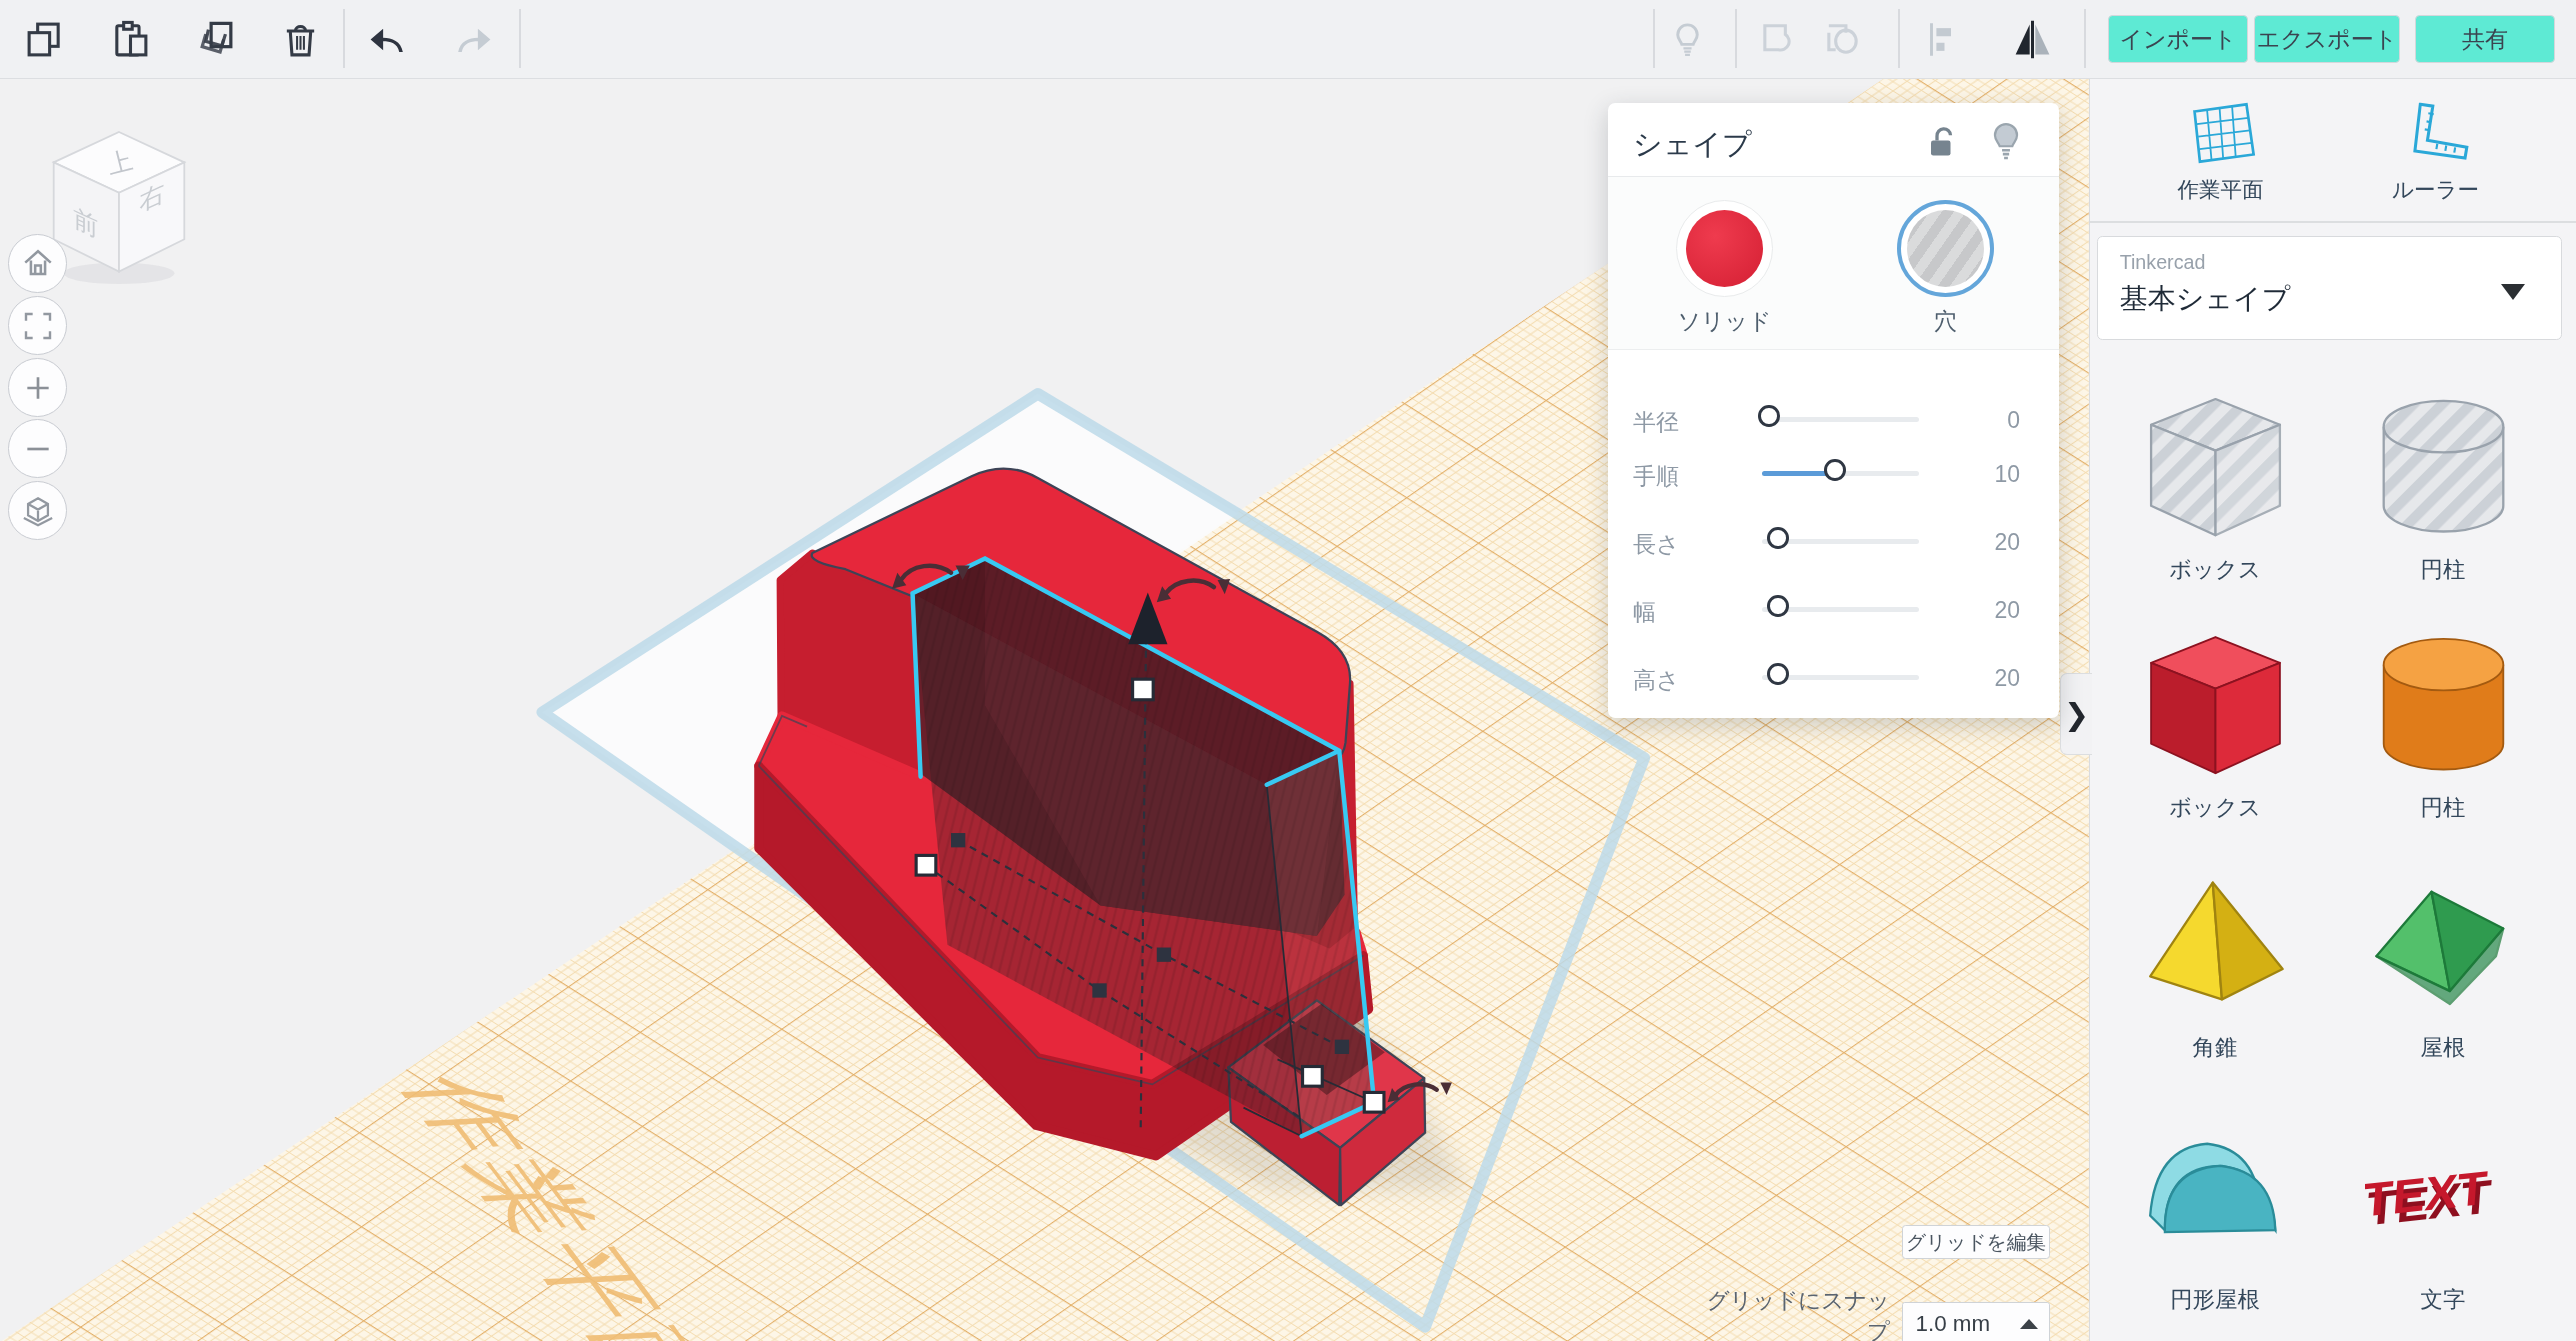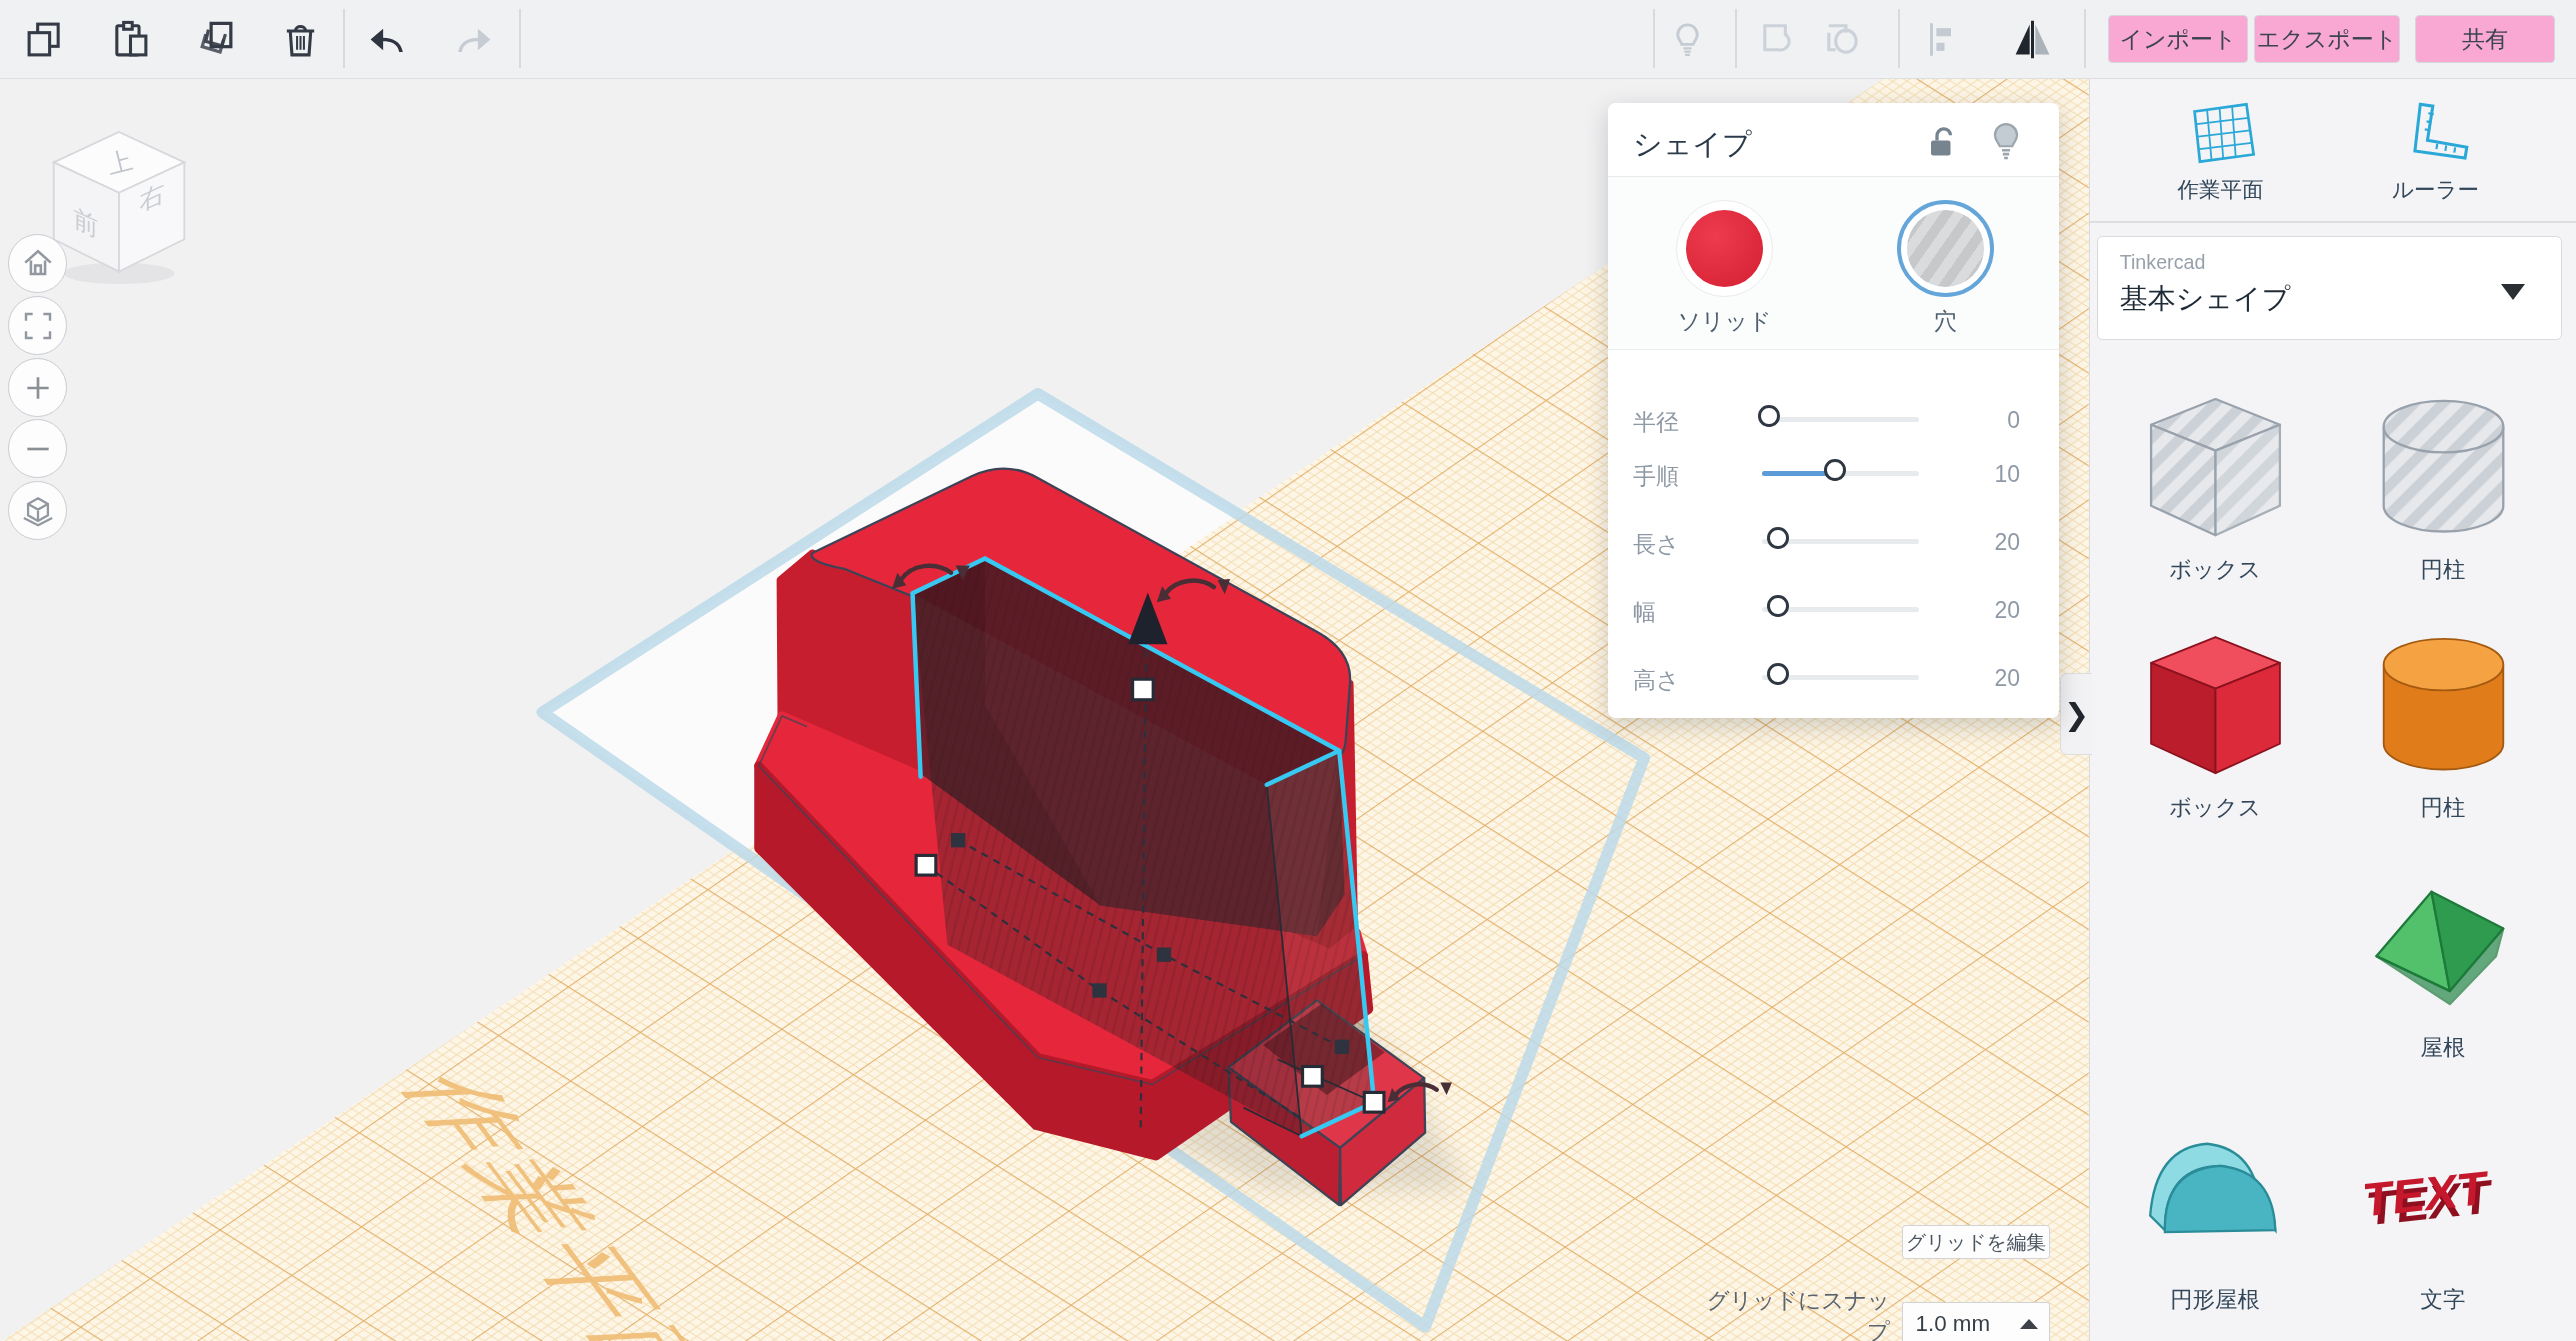--- a/index.html
+++ b/index.html
@@ -9,21 +9,21 @@
     background:#f1f1f2;
     font-family:"Liberation Sans","DejaVu Sans",sans-serif;
     color:#333;
   }
   
   .toolbar { position:absolute; left:0; top:0; width:2576px; height:79px;
     background:#f0f1f3; border-bottom:1.8px solid #dcdee1; z-index:40; }
   .tbtn { position:absolute; top:9px; width:61px; height:61px; display:flex;
     align-items:center; justify-content:center; border-radius:5.4px; cursor:pointer; }
   .tdiv { position:absolute; top:9px; width:1.8px; height:59px; background:#d8dade; }
-  .tb-btn { position:absolute; top:15px; height:48px; background:#f9a8d4;
+  .tb-btn { position:absolute; top:15px; height:48px; background:#5eead4;
     border:1.8px solid #d4d7db; border-radius:4.5px; display:flex; align-items:center;
     justify-content:center; font-size:23px; color:#3b4450; cursor:pointer; }
   
   .navcirc { position:absolute; width:59px; height:59px; border-radius:50%;
     background:#fdfdfe; border:1.8px solid #c9ccd2; display:flex; align-items:center;
     justify-content:center; z-index:30; cursor:pointer; }
   .viewcube { position:absolute; left:34px; top:123px; z-index:30; cursor:pointer; }
   
   .panel { position:absolute; left:1608px; top:103px; width:451px; height:615px;
     background:#ffffff; border-radius:7.2px; box-shadow:0 7.2px 25px rgba(40,50,60,.22);
@@ -440,20 +440,29 @@
   </div>
   <div class="tile" style="left:259px; top:547px;">
     <svg width="157" height="161" viewBox="0 0 170 175">
       <g stroke="#a35a10" stroke-width="2">
         <path d="M20 42 V128 A65 28 0 0 0 150 128 V42" fill="#e07c1a"></path>
         <ellipse cx="85" cy="42" rx="65" ry="28" fill="#f5a243"></ellipse>
       </g>
     </svg>
     <div class="lbl">円柱</div>
   </div>
+  <div class="tile" style="left:31px; top:787px;">
+    <svg width="157" height="161" viewBox="0 0 170 175">
+      <g stroke="#a08410" stroke-width="2.5" stroke-linejoin="round">
+        <polygon points="82,18 14,120 92,145" fill="#f5d92e"></polygon>
+        <polygon points="82,18 92,145 158,112" fill="#d4b013"></polygon>
+      </g>
+    </svg>
+    <div class="lbl">角錐</div>
+  </div>
   <div class="tile" style="left:259px; top:787px;">
     <svg width="157" height="161" viewBox="0 0 170 175">
       <g stroke="#1d7a3a" stroke-width="2.5" stroke-linejoin="round">
         <polygon points="72,28 12,98 92,136" fill="#53c06b"></polygon>
         <polygon points="72,28 92,136 150,68" fill="#2f9b4f"></polygon>
         <polygon points="12,98 92,136 150,68 142,98 92,150" fill="#27894a" opacity="0.7"></polygon>
       </g>
     </svg>
     <div class="lbl">屋根</div>
   </div>

